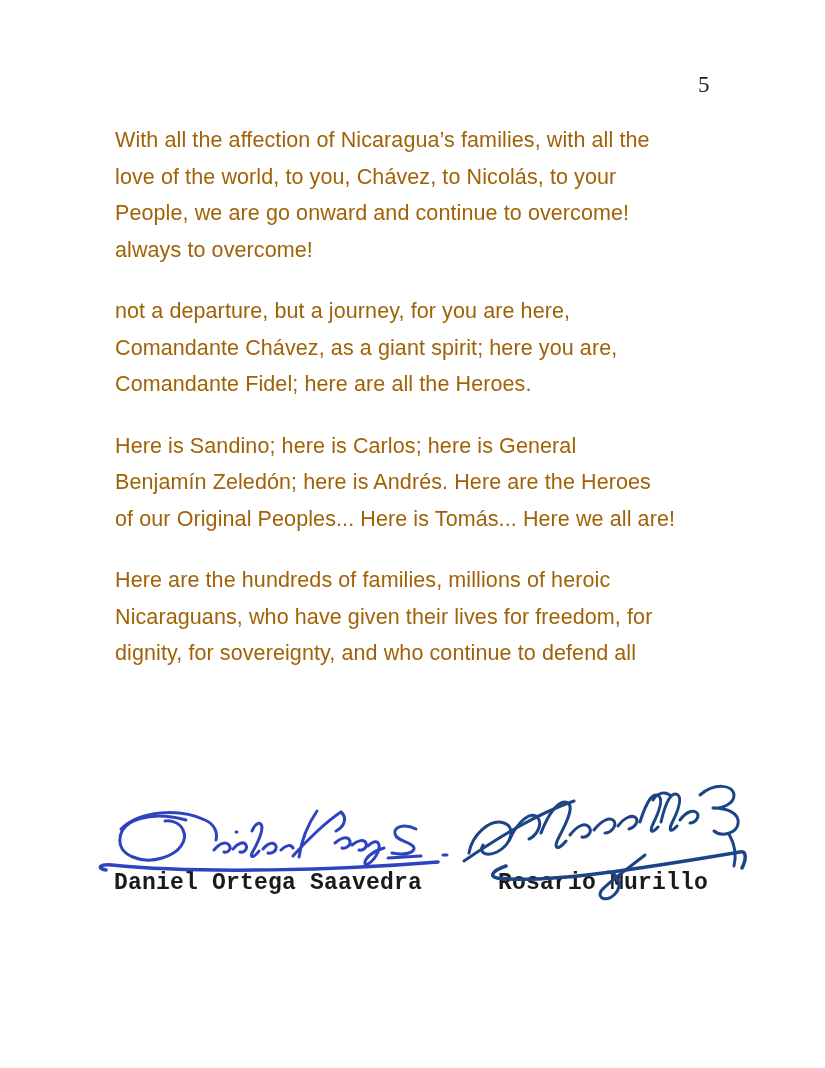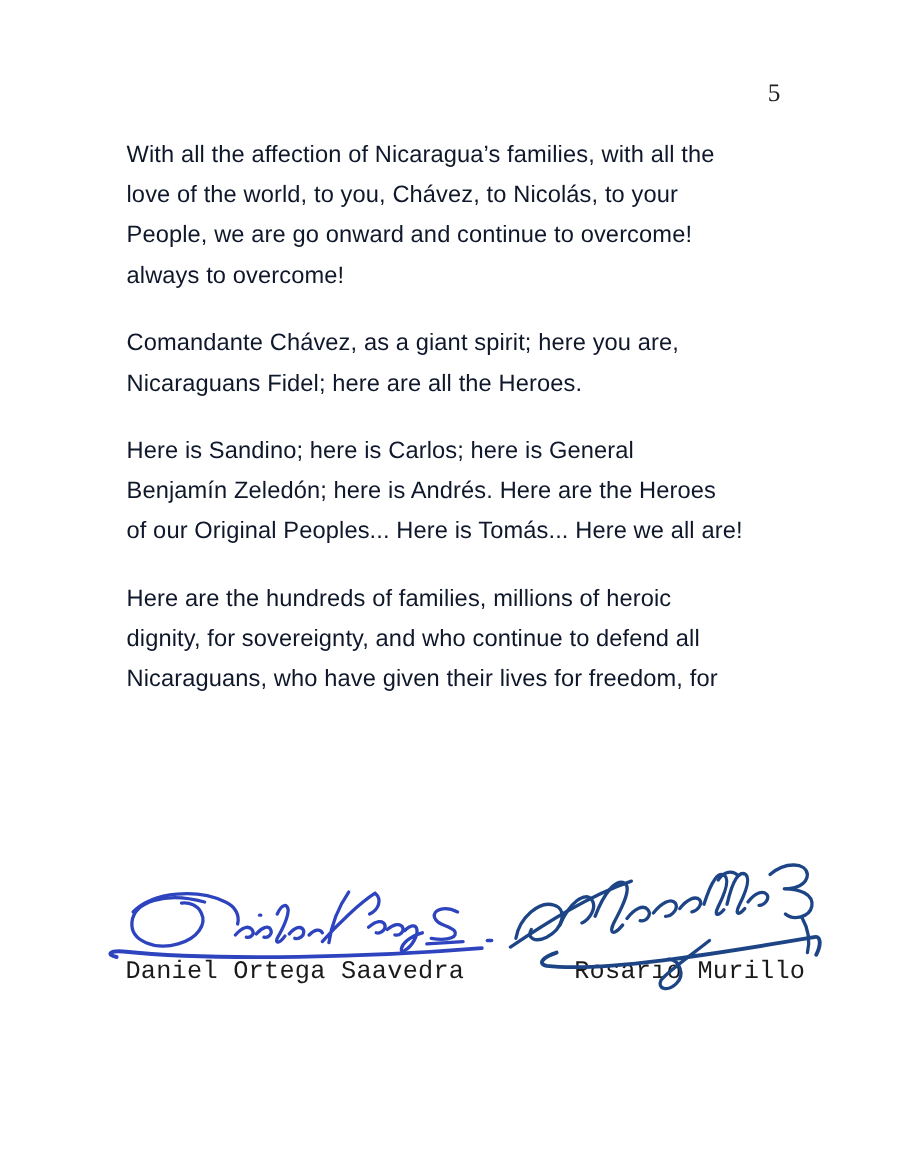--- a/index.html
+++ b/index.html
@@ -19,66 +19,67 @@
   }
   .content{
     position:absolute;
     left:115px;top:122px;
     width:610px;
   }
   .par{
     margin:0 0 25px 0;
     font-size:21.5px;
     line-height:36.5px;
-    color:#0f172a;
+    color:#a16207;
     letter-spacing:0.1px;
   }
   .line{white-space:nowrap;}
   .sig-svg{position:absolute;z-index:2;}
   .sig-daniel{left:92px;top:793px;width:365px;height:90px;}
   .sig-rosario{left:455px;top:775px;width:312px;height:135px;}
   .sig-name{
     position:absolute;z-index:1;
     font-family:"Liberation Mono","DejaVu Sans Mono",monospace;
-    font-weight:normal;
+    font-weight:bold;
     font-size:23px;
     letter-spacing:0.2px;
     color:#1a1a1a;
     white-space:nowrap;
   }
   .name-daniel{left:114px;top:870px;}
-  .name-rosario{left:522px;top:870px;}
+  .name-rosario{left:498px;top:870px;}
 </style>
 </head>
 <body>
 
 <div class="page">
 
   <span class="page-number">5</span>
 
   <div class="content">
     <div class="par">
       <div class="line">With all the affection of Nicaragua’s families, with all the</div>
       <div class="line">love of the world, to you, Chávez, to Nicolás, to your</div>
       <div class="line">People, we are go onward and continue to overcome!</div>
       <div class="line">always to overcome!</div>
     </div>
     <div class="par">
+      <div class="line">not a departure, but a journey, for you are here,</div>
       <div class="line">Comandante Chávez, as a giant spirit; here you are,</div>
-      <div class="line">Nicaraguans Fidel; here are all the Heroes.</div>
+      <div class="line">Comandante Fidel; here are all the Heroes.</div>
     </div>
     <div class="par">
       <div class="line">Here is Sandino; here is Carlos; here is General</div>
       <div class="line">Benjamín Zeledón; here is Andrés. Here are the Heroes</div>
       <div class="line">of our Original Peoples... Here is Tomás... Here we all are!</div>
     </div>
     <div class="par">
       <div class="line">Here are the hundreds of families, millions of heroic</div>
+      <div class="line">Nicaraguans, who have given their lives for freedom, for</div>
       <div class="line">dignity, for sovereignty, and who continue to defend all</div>
-      <div class="line">Nicaraguans, who have given their lives for freedom, for</div>
     </div>
   </div>
 
   <span class="sig-name name-daniel">Daniel Ortega Saavedra</span>
   <span class="sig-name name-rosario">Rosario Murillo</span>
 
   <svg class="sig-svg sig-daniel" viewBox="92 793 365 90" xmlns="http://www.w3.org/2000/svg">
     <g fill="none" stroke-width="3" stroke-linecap="round" stroke-linejoin="round" stroke="#2e44bf">
       <path d="M 121,829 C 140,810 180,808 205,820 C 214,824 218,832 216,840"></path>
       <path d="M 186,820 C 150,810 122,820 120,838 C 118,856 142,864 162,858 C 180,853 188,840 183,830 C 180,823 172,820 165,821"></path>

